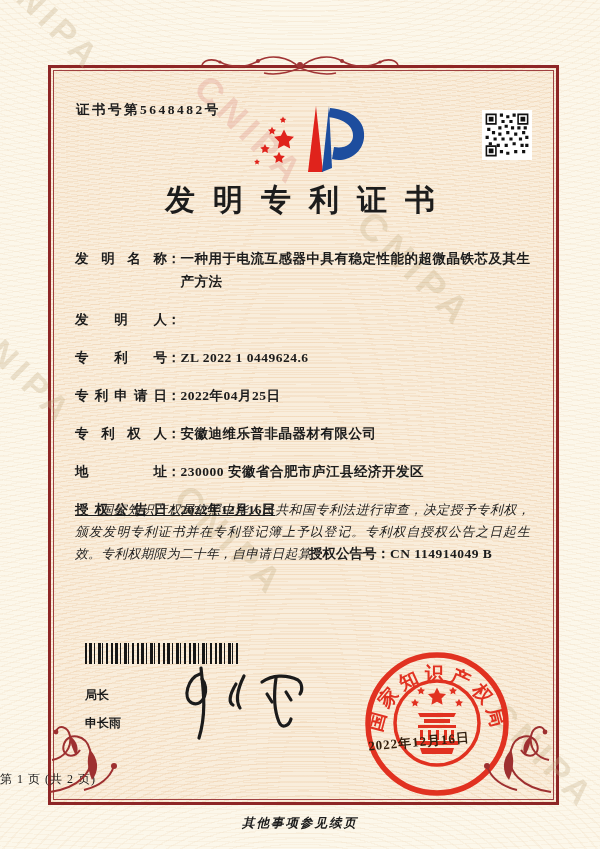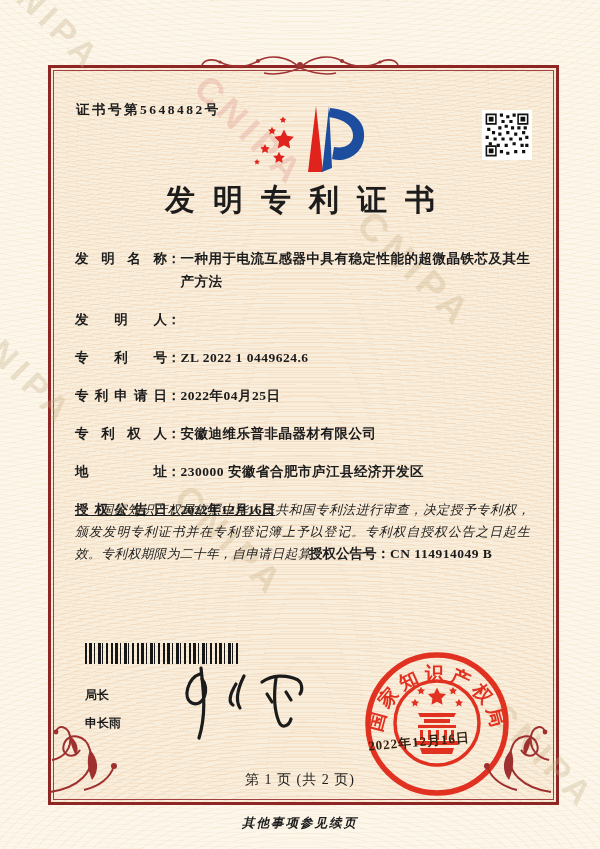--- a/index.html
+++ b/index.html
@@ -50,21 +50,21 @@
       #161616 9px 10px, rgba(0,0,0,0) 10px 13px,
       #161616 13px 16px, rgba(0,0,0,0) 16px 17px,
       #161616 17px 18px, rgba(0,0,0,0) 18px 21px,
       #161616 21px 23px, rgba(0,0,0,0) 23px 26px);}
   .signoff{position:absolute;left:85px;top:681px;font-family:"Liberation Sans","DejaVu Sans",sans-serif;
     font-weight:bold;font-size:12px;line-height:28px;}
   .signature{position:absolute;left:170px;top:662px;}
   .seal{position:absolute;left:362px;top:649px;width:150px;height:150px;opacity:.93;}
   .seal-date{position:absolute;left:368px;top:731px;width:150px;font-size:13px;font-weight:bold;
     color:#33200f;letter-spacing:1px;transform:rotate(-5deg);}
-  .page-no{position:absolute;left:0;top:771px;width:600px;text-align:center;font-size:14px;letter-spacing:1px;}
+  .page-no{position:absolute;left:0;top:771px;width:600px;text-align:left;font-size:12px;letter-spacing:1px;}
   .footer-note{position:absolute;left:0;top:806px;width:600px;text-align:center;
     font-size:12.5px;font-style:italic;font-weight:600;letter-spacing:2px;margin-top:9px;}
   .ornament{position:absolute;pointer-events:none;}
 </style>
 </head>
 <body>
 
 <span class="wm" style="left:-18px;top:-2px;font-size:34px;">CNIPA</span>
 <span class="wm pink" style="left:180px;top:110px;font-size:36px;">CNIPA</span>
 <span class="wm" style="left:342px;top:248px;font-size:38px;">CNIPA</span>

